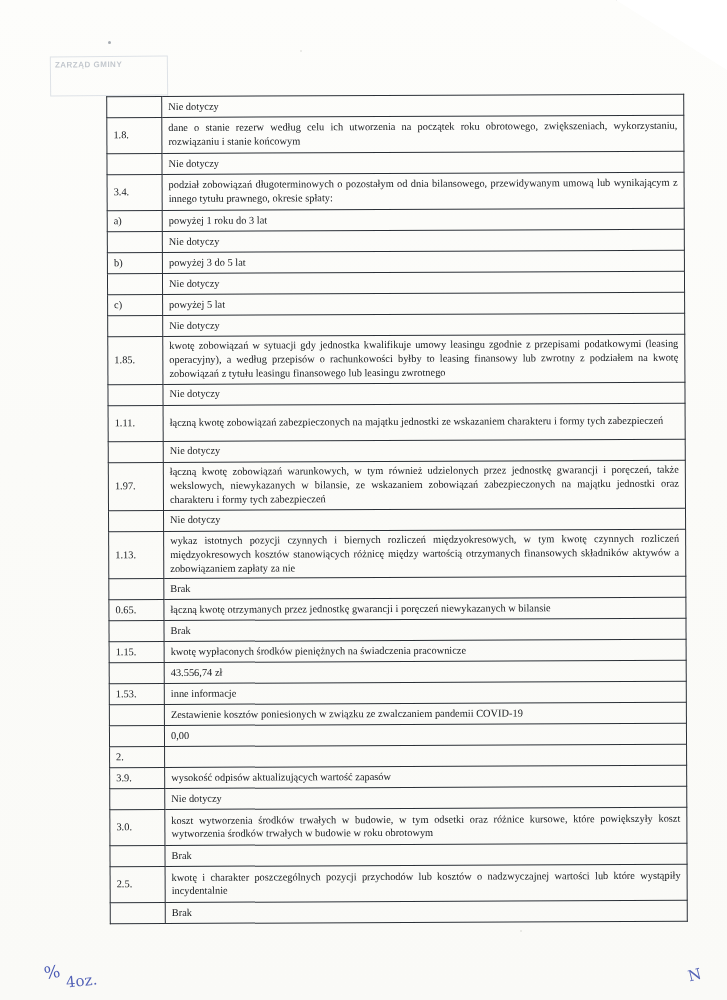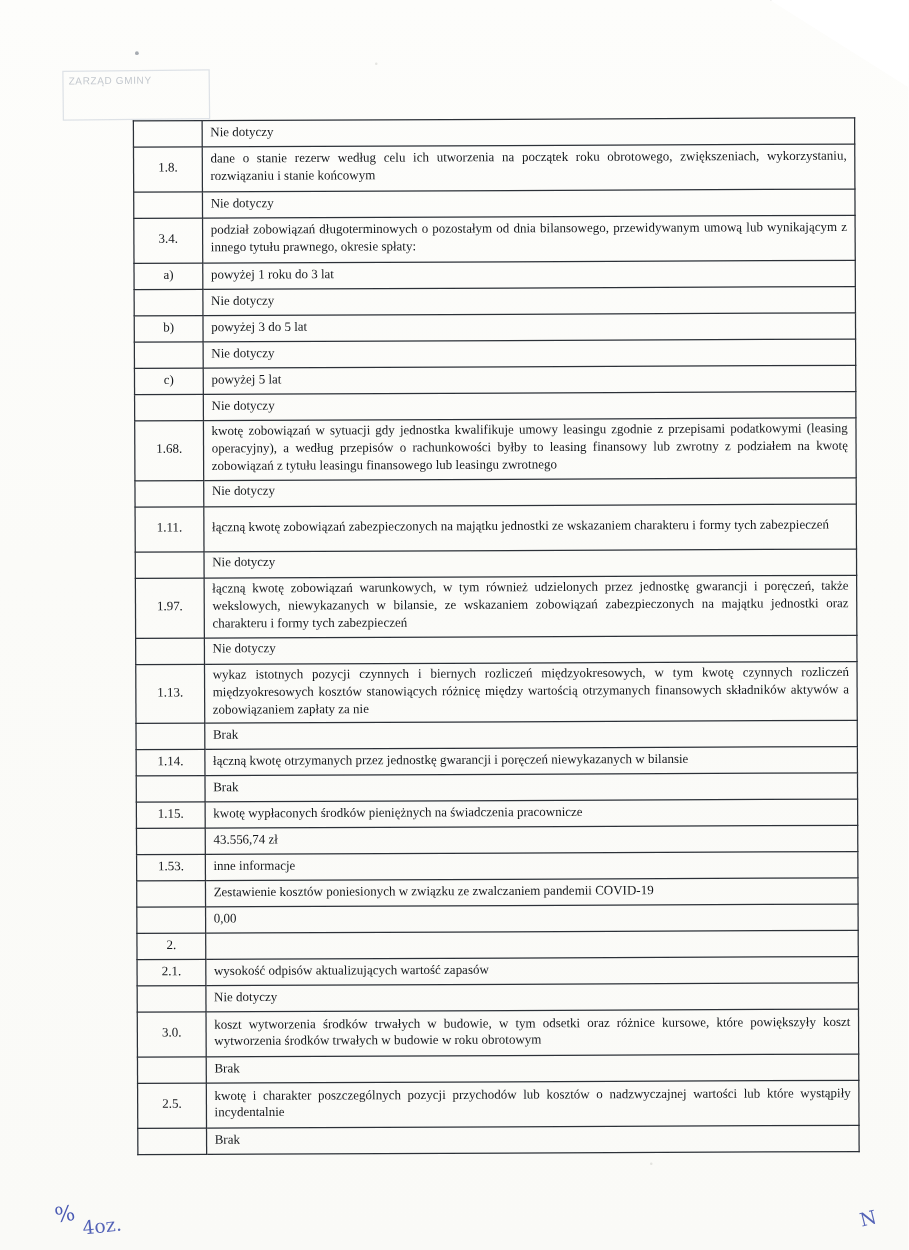--- a/index.html
+++ b/index.html
@@ -57,21 +57,21 @@
     opacity: .45;
     font-size: 8px;
     color: #7c8797;
     letter-spacing: .5px;
     padding: 3px 4px;
     box-sizing: border-box;
     line-height: 1.35;
     font-family: "Liberation Sans", sans-serif;
     transform: rotate(-0.6deg);
   }
-  .stamp-small { display:block; }
+  .stamp-small { display:block;font-weight:bold; }
 
   .dot-mark {
     position: absolute;
     left: 108px;
     top: 41px;
     width: 3px;
     height: 3px;
     background: #6d7480;
     border-radius: 50%;
     opacity: .6;
@@ -90,21 +90,21 @@
   .doc-table td {
     border: 1px solid #2c3138;
     padding: 2px 6px 3px 6px;
     vertical-align: middle;
     font-size: 10.4px;
     line-height: 1.34;
   }
   .col-idx { width: 42px; text-align: center; }
   .idx {
     font-size: 10.6px;
-    text-align: center;
+    text-align: left;
   }
   .content-cell {
     text-align: justify;
     text-justify: inter-word;
     padding-right: 8px;
   }
   .value-cell {
     font-size: 10.4px;
     padding-left: 8px;
   }
@@ -202,21 +202,21 @@
       </tr>
       <tr>
         <td class="col-idx idx">c)</td>
         <td class="value-cell indent r1">powyżej 5 lat</td>
       </tr>
       <tr>
         <td class="col-idx idx"></td>
         <td class="value-cell r1">Nie dotyczy</td>
       </tr>
       <tr>
-        <td class="col-idx idx">1.68.</td>
+        <td class="col-idx idx">1.85.</td>
         <td class="content-cell tall">kwotę zobowiązań w sytuacji gdy jednostka kwalifikuje umowy leasingu zgodnie z przepisami podatkowymi (leasing operacyjny), a według przepisów o rachunkowości byłby to leasing finansowy lub zwrotny z podziałem na kwotę zobowiązań z tytułu leasingu finansowego lub leasingu zwrotnego</td>
       </tr>
       <tr>
         <td class="col-idx idx"></td>
         <td class="value-cell r1">Nie dotyczy</td>
       </tr>
       <tr>
         <td class="col-idx idx">1.11.</td>
         <td class="content-cell tall">łączną kwotę zobowiązań zabezpieczonych na majątku jednostki ze wskazaniem charakteru i formy tych zabezpieczeń</td>
       </tr>
@@ -234,21 +234,21 @@
       </tr>
       <tr>
         <td class="col-idx idx">1.13.</td>
         <td class="content-cell tall">wykaz istotnych pozycji czynnych i biernych rozliczeń międzyokresowych, w tym kwotę czynnych rozliczeń międzyokresowych kosztów stanowiących różnicę między wartością otrzymanych finansowych składników aktywów a zobowiązaniem zapłaty za nie</td>
       </tr>
       <tr>
         <td class="col-idx idx"></td>
         <td class="value-cell r1">Brak</td>
       </tr>
       <tr>
-        <td class="col-idx idx">1.14.</td>
+        <td class="col-idx idx">0.65.</td>
         <td class="value-cell indent r1">łączną kwotę otrzymanych przez jednostkę gwarancji i poręczeń niewykazanych w bilansie</td>
       </tr>
       <tr>
         <td class="col-idx idx"></td>
         <td class="value-cell r1">Brak</td>
       </tr>
       <tr>
         <td class="col-idx idx">1.15.</td>
         <td class="value-cell indent r1">kwotę wypłaconych środków pieniężnych na świadczenia pracownicze</td>
       </tr>
@@ -266,21 +266,21 @@
       </tr>
       <tr>
         <td class="col-idx idx"></td>
         <td class="value-cell r1">0,00</td>
       </tr>
       <tr>
         <td class="col-idx idx">2.</td>
         <td class="value-cell indent r1"></td>
       </tr>
       <tr>
-        <td class="col-idx idx">2.1.</td>
+        <td class="col-idx idx">3.9.</td>
         <td class="value-cell indent r1">wysokość odpisów aktualizujących wartość zapasów</td>
       </tr>
       <tr>
         <td class="col-idx idx"></td>
         <td class="value-cell r1">Nie dotyczy</td>
       </tr>
       <tr>
         <td class="col-idx idx">3.0.</td>
         <td class="content-cell tall">koszt wytworzenia środków trwałych w budowie, w tym odsetki oraz różnice kursowe, które powiększyły koszt wytworzenia środków trwałych w budowie w roku obrotowym</td>
       </tr>

